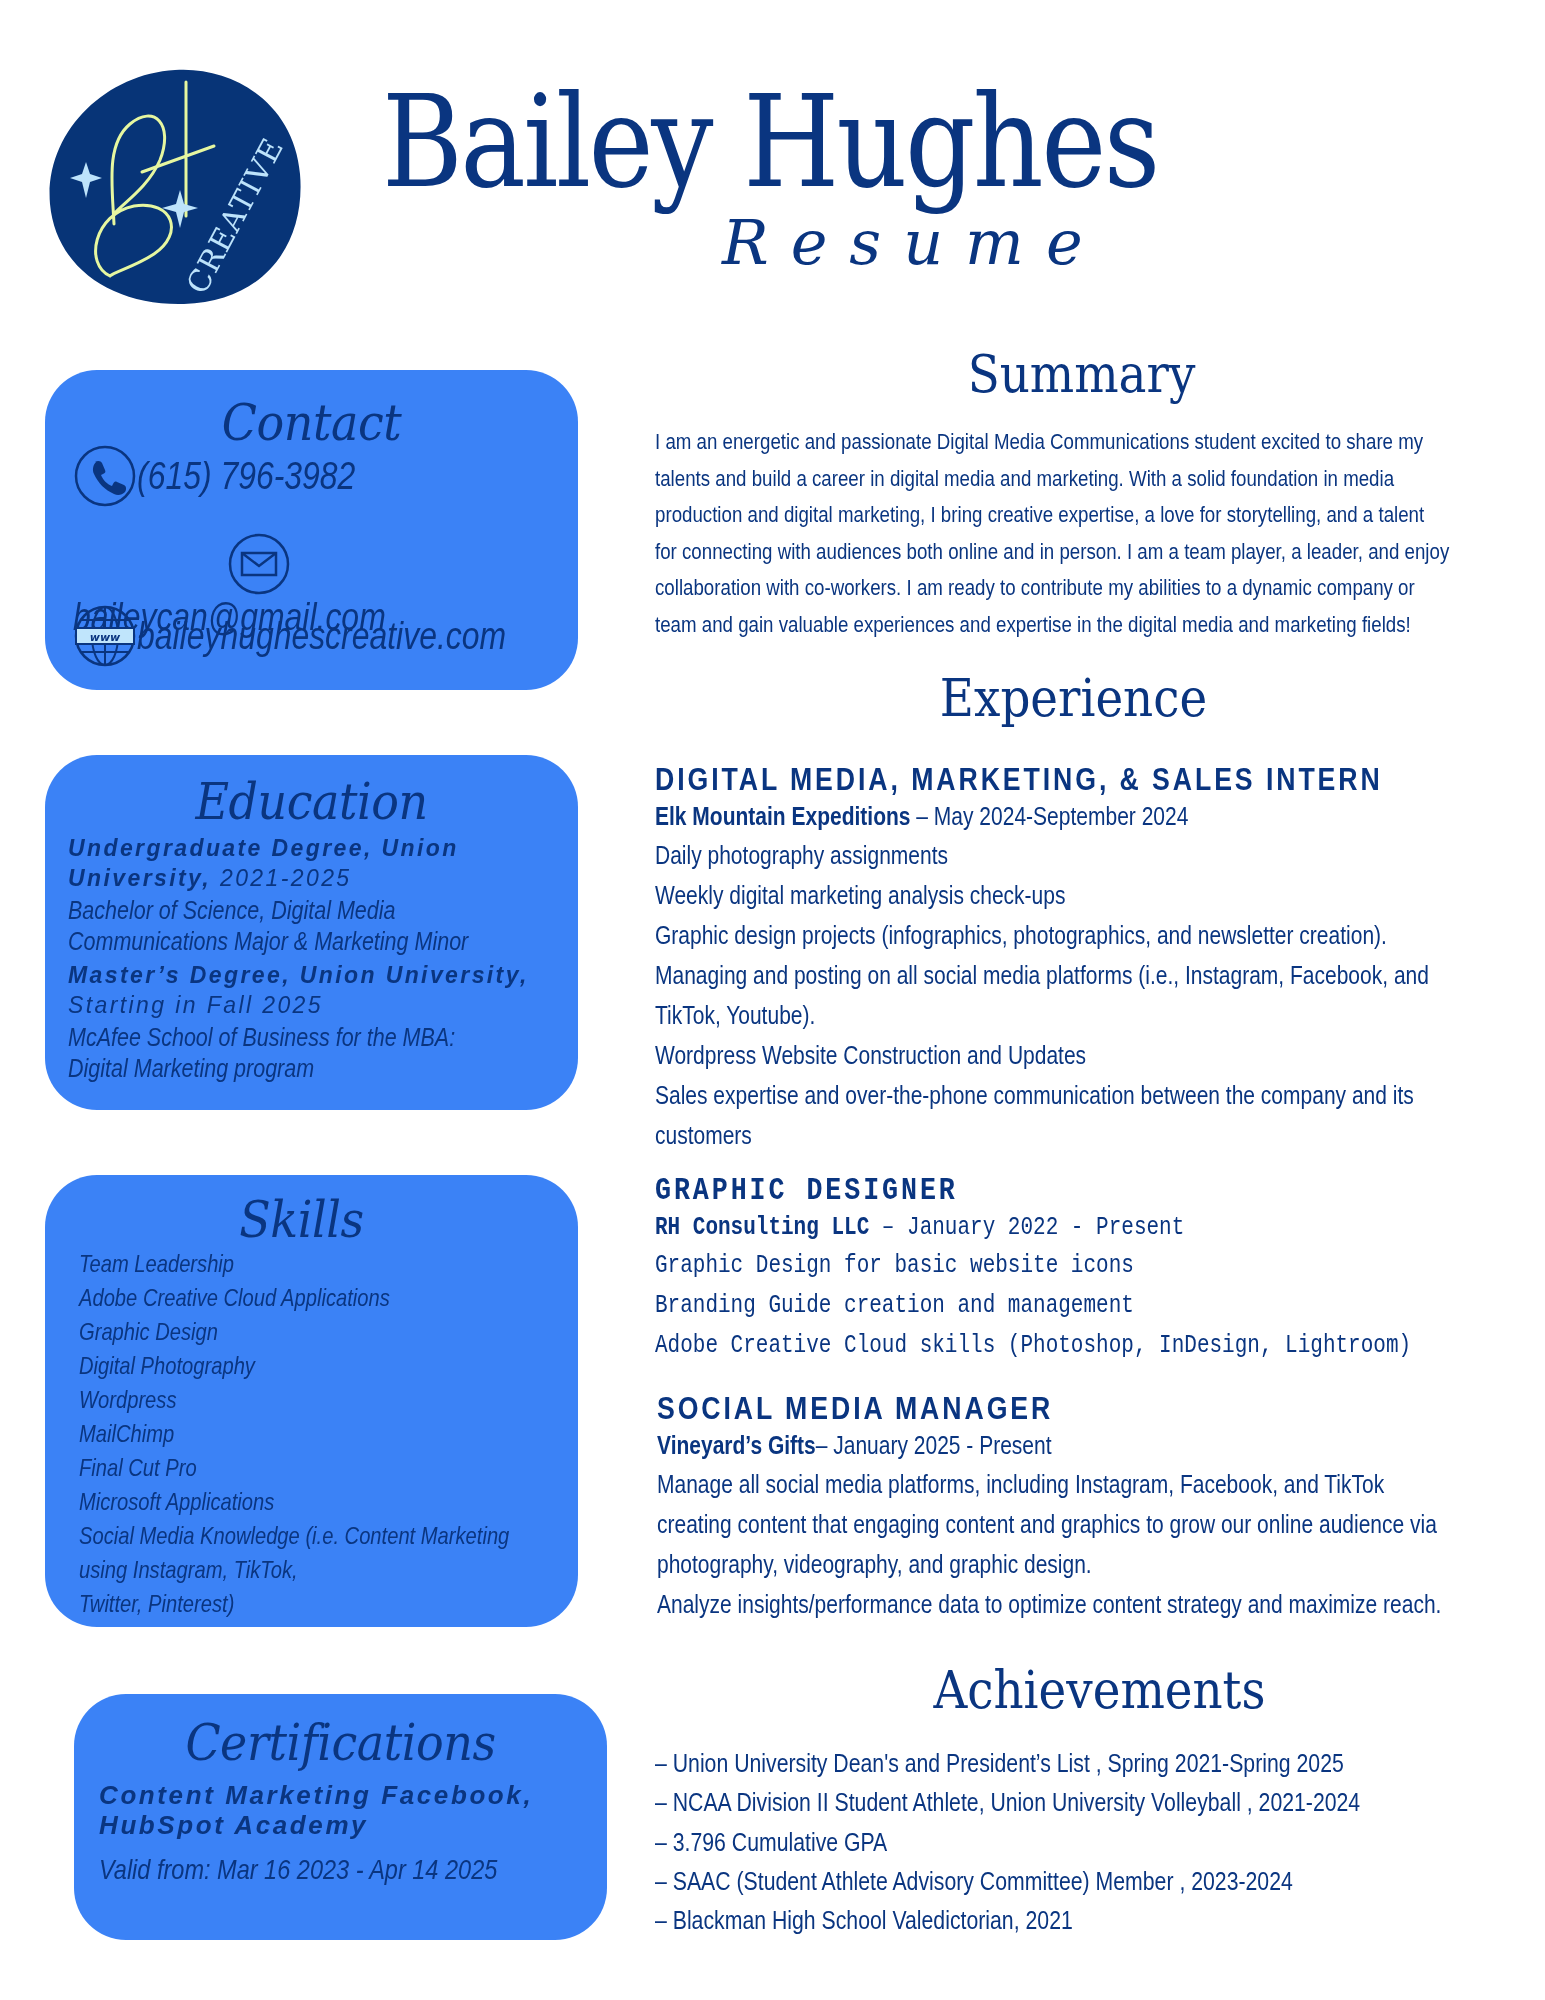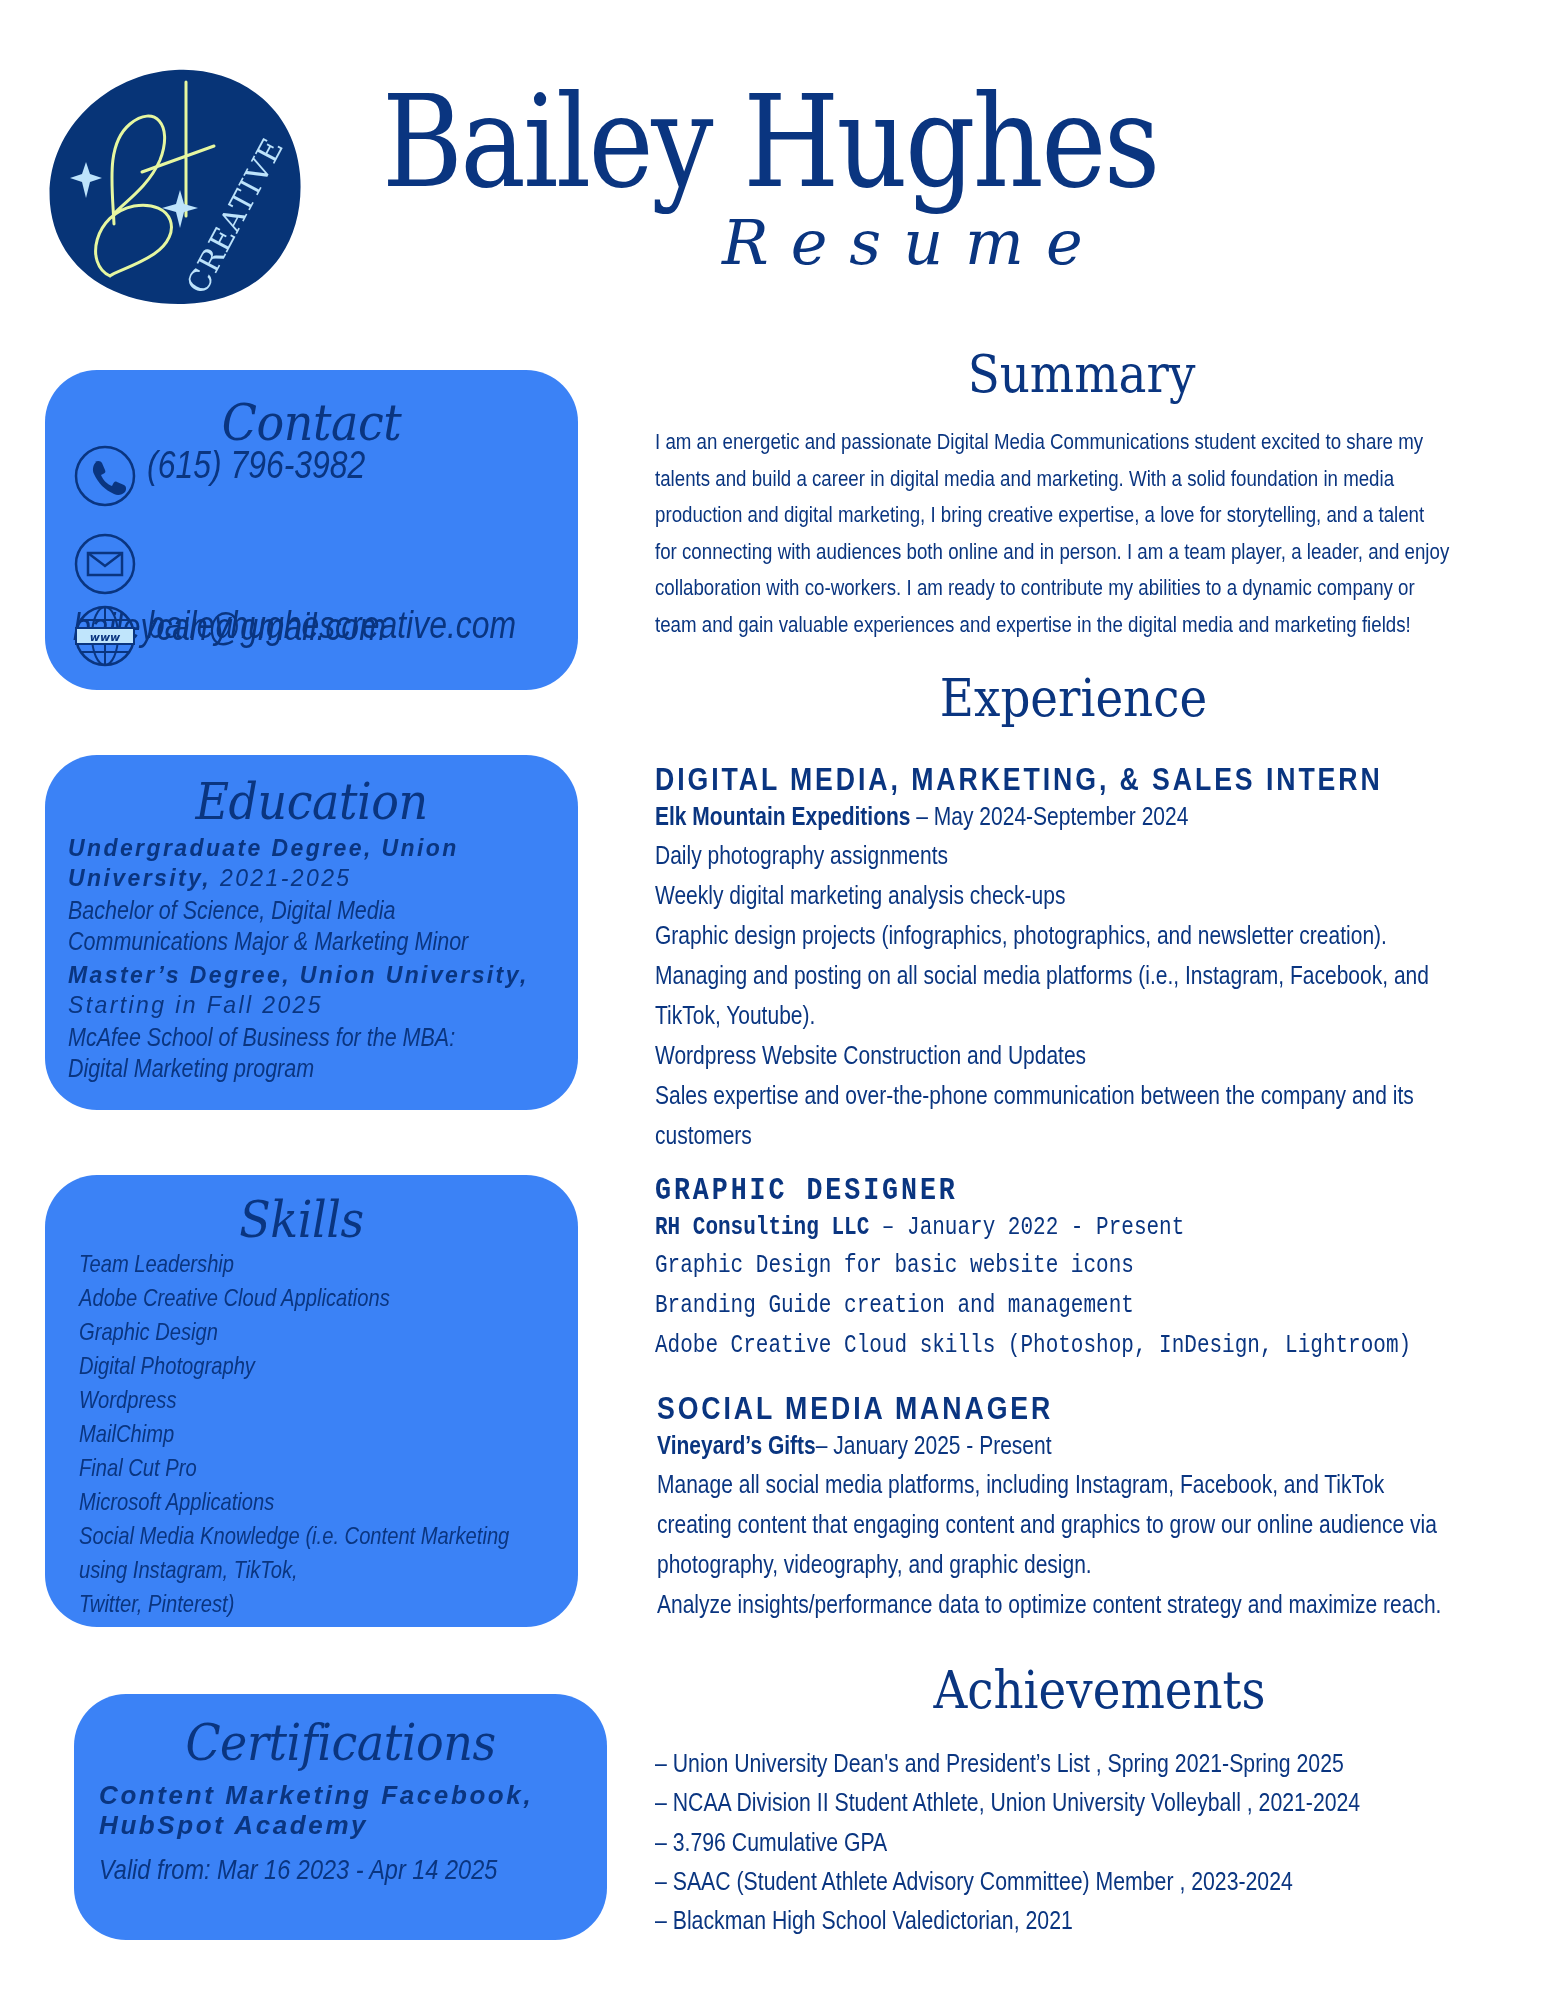--- a/index.html
+++ b/index.html
@@ -16,21 +16,21 @@
           letter-spacing: -3px; color: #0a3580; transform: scaleX(0.86); transform-origin: left top; line-height: 1; white-space: nowrap; }
   .resume { left: 722px; top: 212px; font-family: "DejaVu Serif", serif; font-style: italic; font-size: 62px;
             letter-spacing: 22px; color: #0a3580; line-height: 1; white-space: nowrap; }
 
   
   .card { position: absolute; left: 45px; width: 533px; background: #3b82f6; border-radius: 52px; font-style: italic; }
   .card-title { font-family: "DejaVu Serif", serif; font-weight: normal; color: #0a3580; text-align: center;
                 font-size: 50px; line-height: 1; letter-spacing: -0.5px; transform: scaleX(0.92); }
   .contact { top: 370px; height: 320px; }
   .contact .card-title { margin-top: 28px; }
-  .contact-row { position: absolute; left: 28px; display: flex; align-items: flex-start; gap: 10px; }
+  .contact-row { position: absolute; left: 28px; display: flex; align-items: center; }
   .contact-row .ico { width: 64px; height: 64px; display: block; }
   .contact-row .txt { font-size: 38px; color: #0a3580; white-space: nowrap; transform: scaleX(0.84); transform-origin: left center; letter-spacing: 0; }
 
   .education { top: 755px; height: 355px; }
   .education .card-title { margin-top: 22px; }
   .edu-body { position: absolute; left: 23px; top: 78px; width: 500px; }
   .edu-bold { font-weight: bold; font-size: 23px; letter-spacing: 2.4px; line-height: 30px; color: #0a3580; }
   .edu-light { font-weight: normal; letter-spacing: 2.4px; }
   .edu-sub { font-size: 25px; line-height: 31px; color: #0a3580; transform: scaleX(0.86); transform-origin: left top; width: 560px; margin-bottom: 3px; }
 

